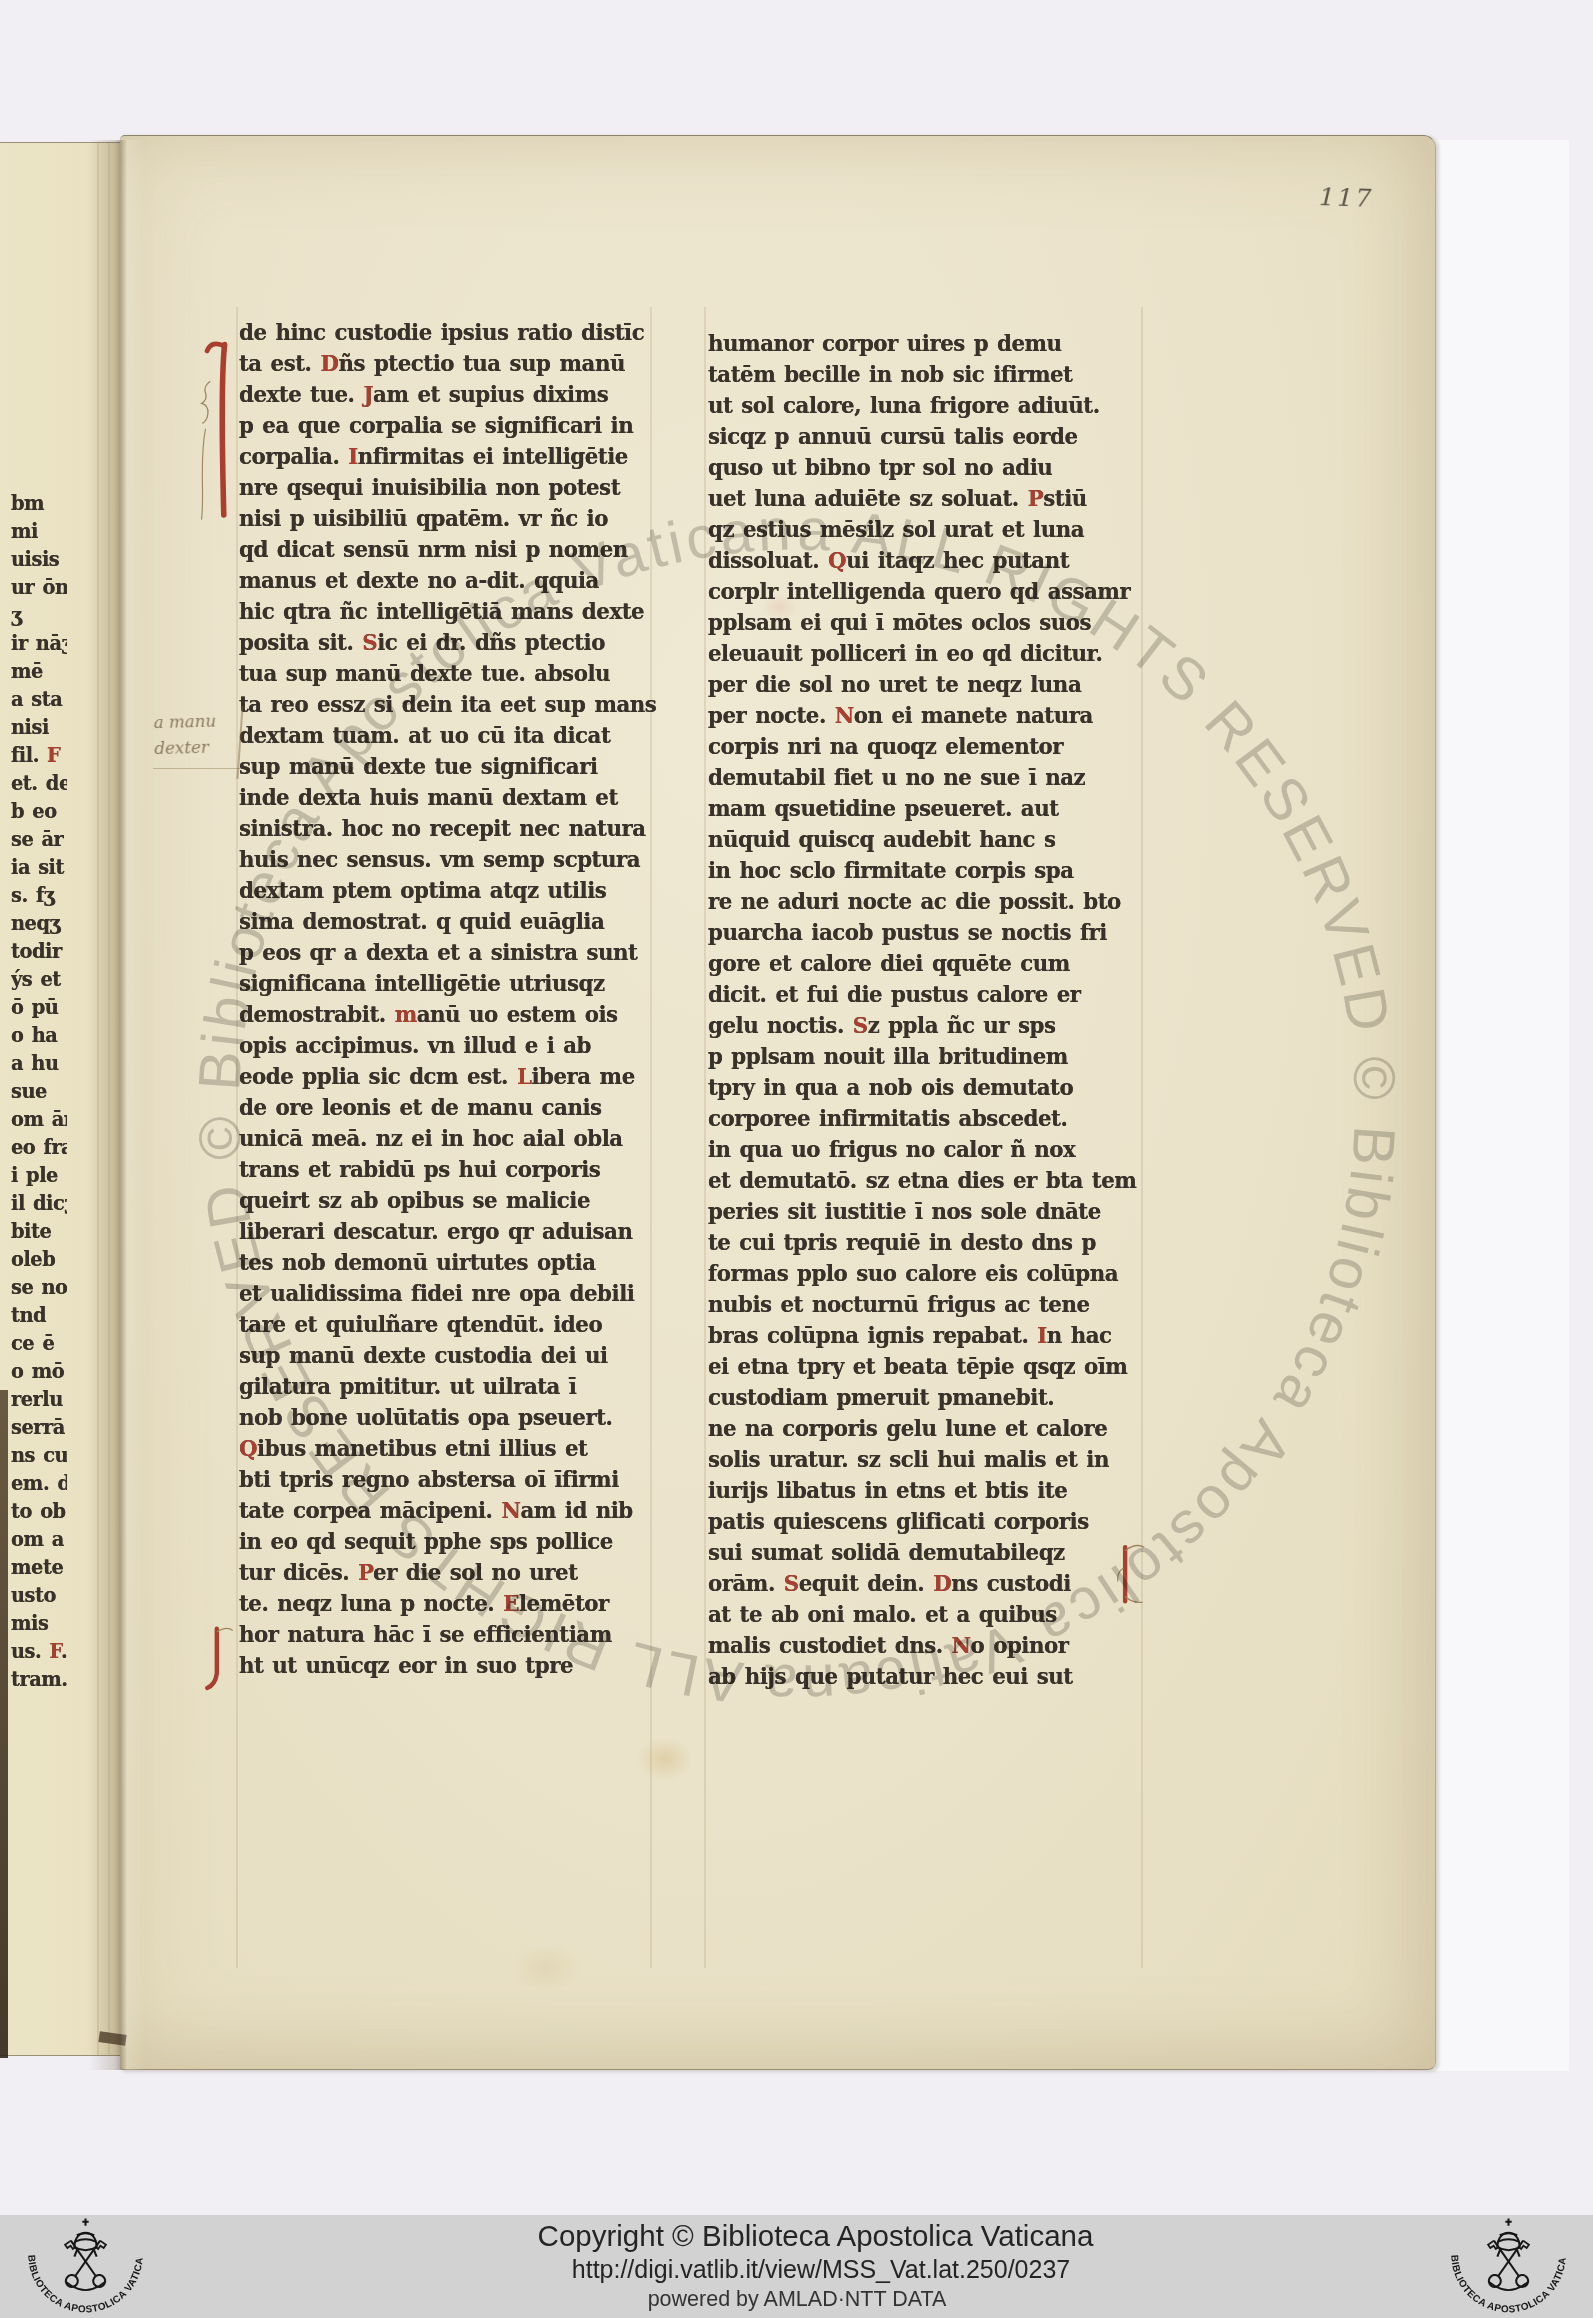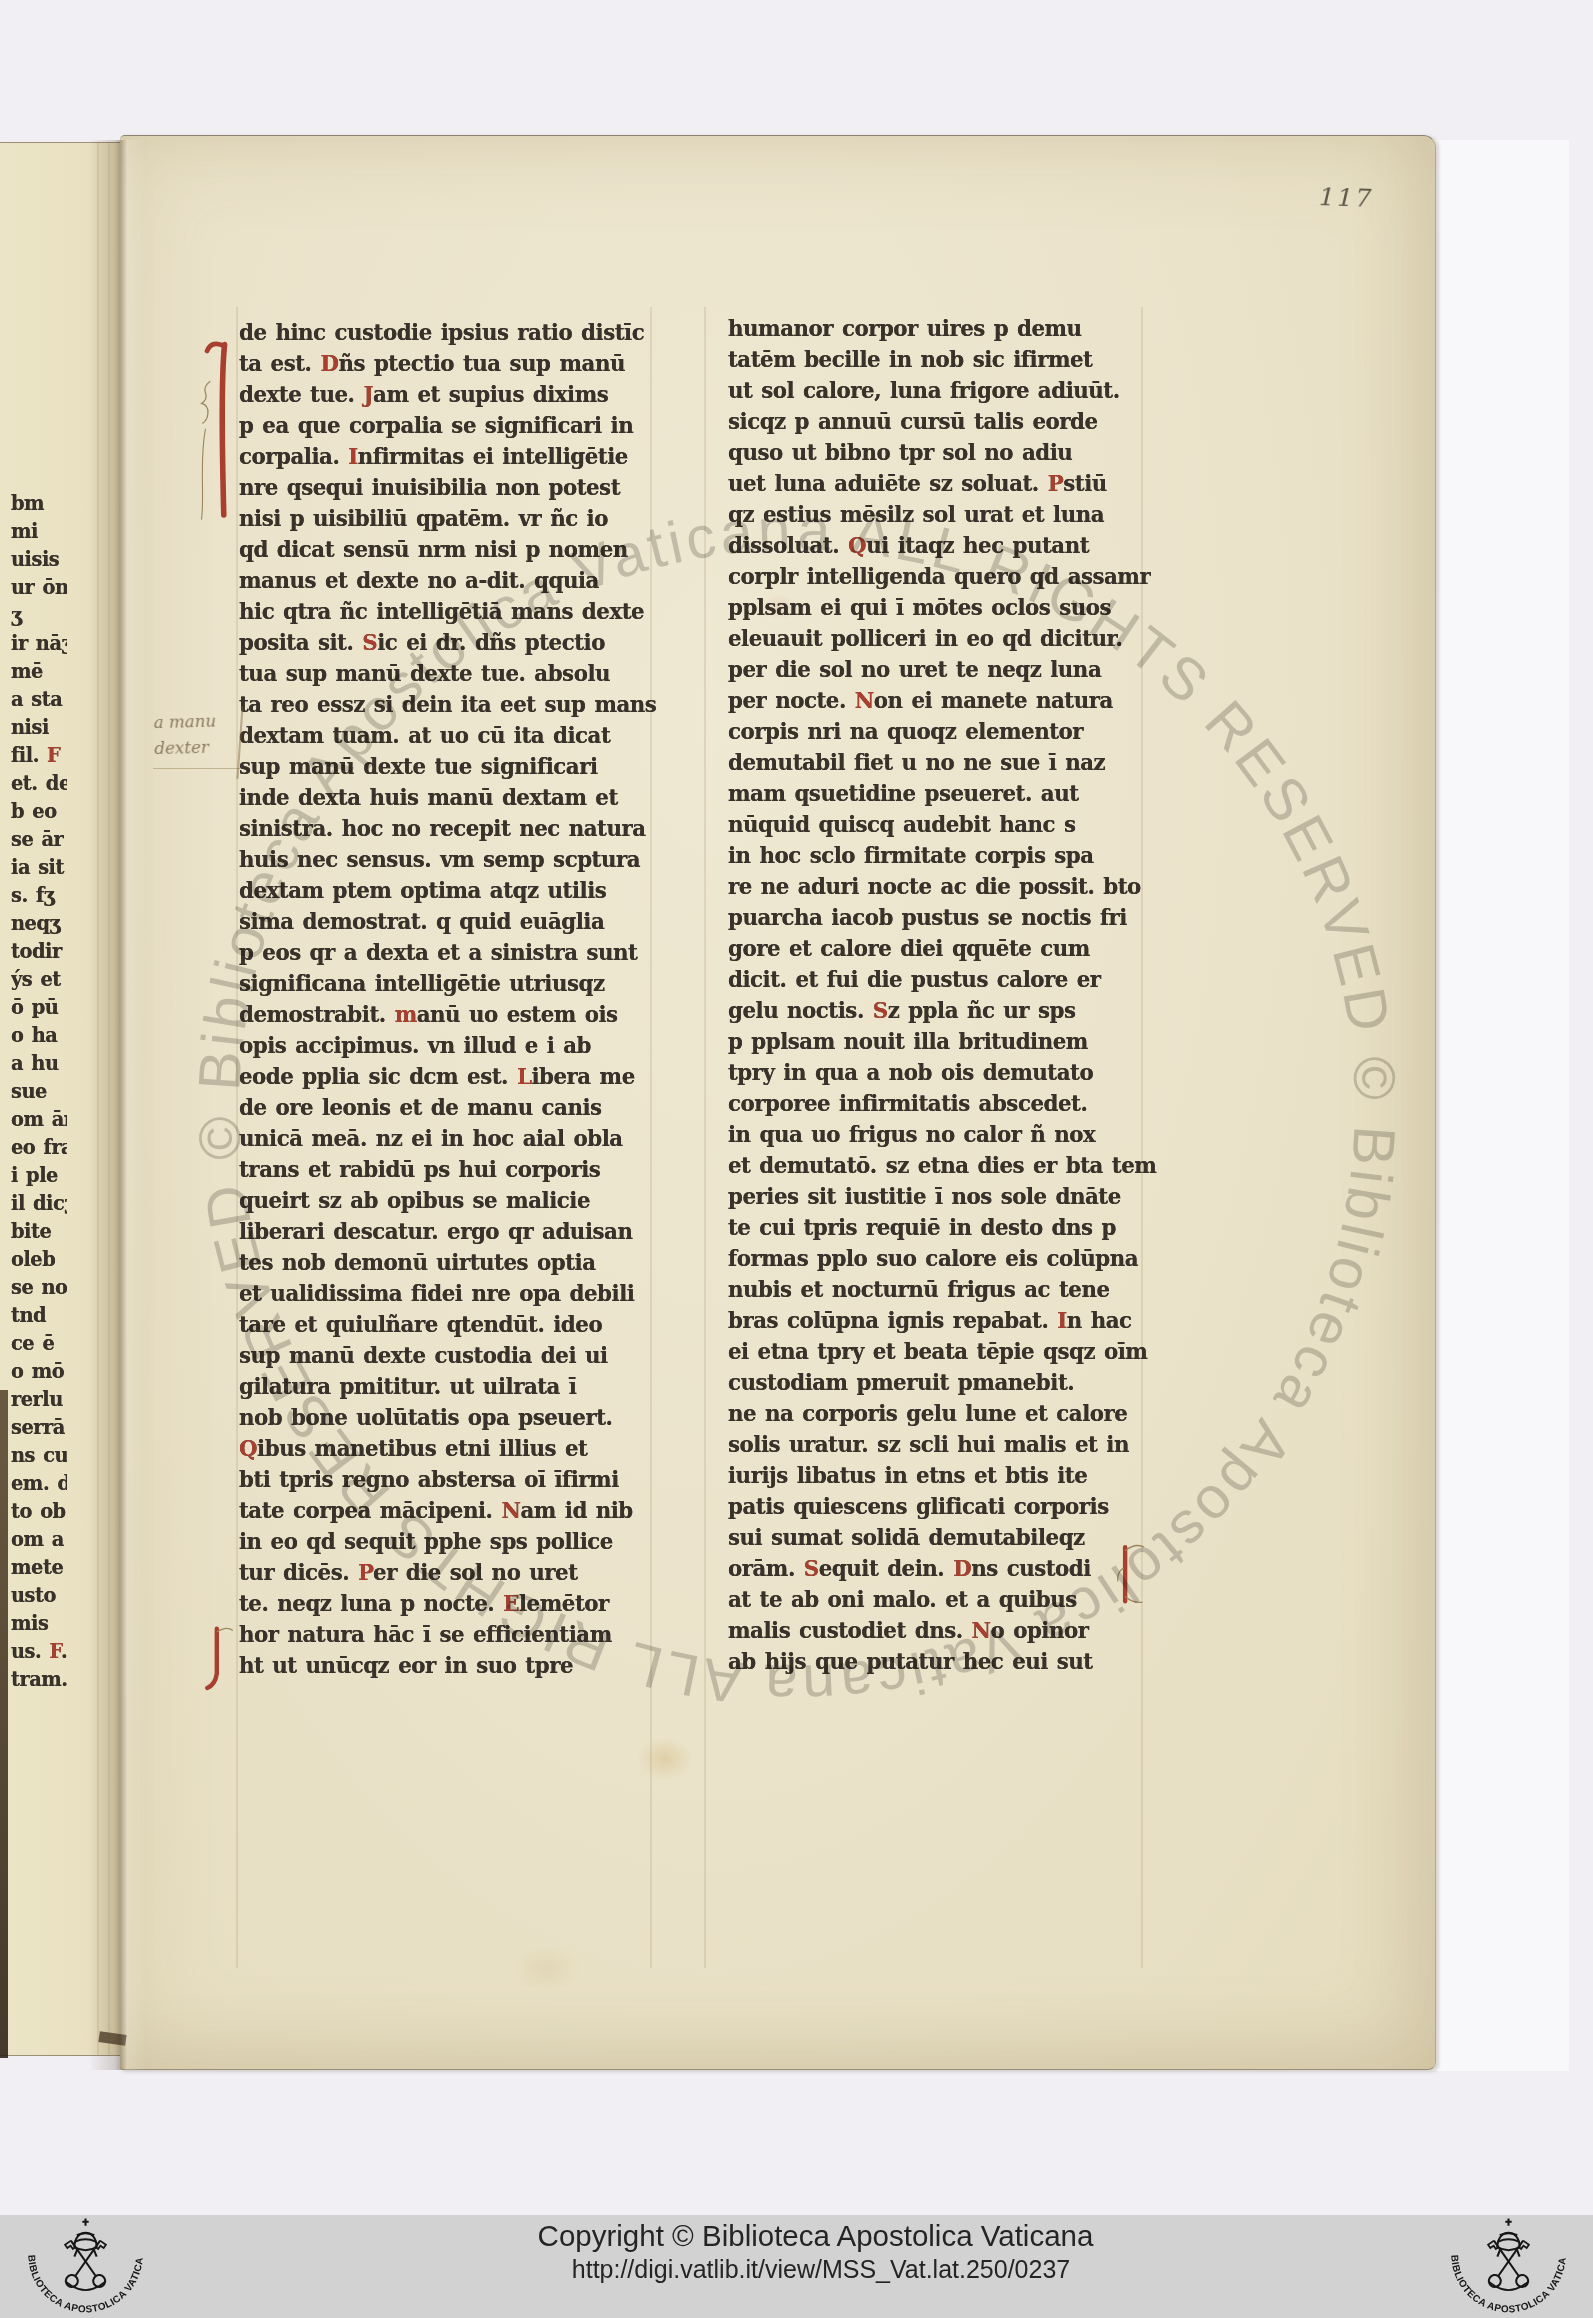--- a/index.html
+++ b/index.html
@@ -170,21 +170,21 @@
         <div class="ms-line"><span>nob bone uolūtatis opa pseuert.</span></div>
         <div class="ms-line"><span></span><span class="rub">Q</span><span>ibus manetibus etni illius et</span></div>
         <div class="ms-line"><span>bti tpris regno abstersa oī īfirmi</span></div>
         <div class="ms-line"><span>tate corpea mācipeni. </span><span class="rub">N</span><span>am id nib</span></div>
         <div class="ms-line"><span>in eo qd sequit pphe sps pollice</span></div>
         <div class="ms-line"><span>tur dicēs. </span><span class="rub">P</span><span>er die sol no uret</span></div>
         <div class="ms-line"><span>te. neqz luna p nocte. </span><span class="rub">E</span><span>lemētor</span></div>
         <div class="ms-line"><span>hor natura hāc ī se efficientiam</span></div>
         <div class="ms-line"><span>ht ut unūcqz eor in suo tpre</span></div>
       </div>
-    <div id="col2" class="ms-col" style="left:708px;top:313px;width:430px;margin-left:20px;">
+    <div id="col2" class="ms-col" style="left:708px;top:328px;width:430px;">
         <div class="ms-line"><span>humanor corpor uires p demu</span></div>
         <div class="ms-line"><span>tatēm becille in nob sic ifirmet</span></div>
         <div class="ms-line"><span>ut sol calore, luna frigore adiuūt.</span></div>
         <div class="ms-line"><span>sicqz p annuū cursū talis eorde</span></div>
         <div class="ms-line"><span>quso ut bibno tpr sol no adiu</span></div>
         <div class="ms-line"><span>uet luna aduiēte sz soluat. </span><span class="rub">P</span><span>stiū</span></div>
         <div class="ms-line"><span>qz estius mēsilz sol urat et luna</span></div>
         <div class="ms-line"><span>dissoluat. </span><span class="rub">Q</span><span>ui itaqz hec putant</span></div>
         <div class="ms-line"><span>corplr intelligenda quero qd assamr</span></div>
         <div class="ms-line"><span>pplsam ei qui ī mōtes oclos suos</span></div>
@@ -295,20 +295,21 @@
             <circle cx="0" cy="30" r="7.5"></circle>
           <path d="M0 -32 h-9 v5 h5 v5 h4" stroke-width="2.2"></path>
         </g>
         <path d="M71 84 Q95 104 119 84" stroke-width="2.2"></path>
       </g>
     </svg>
 
     <div id="footer-center">
       <div id="footer-copyright">Copyright © Biblioteca Apostolica Vaticana</div>
       <div id="footer-url">http://digi.vatlib.it/view/MSS_Vat.lat.250/0237</div>
+      <div id="footer-powered">powered by AMLAD·NTT DATA</div>
     </div>
 
     <svg id="logo-right" class="logo" width="151" height="104" viewBox="0 0 190 130">
       <defs>
           <path id="cap-arc-r" d="M 23 50 A 72 72 0 0 0 167 50"></path>
         </defs>
       <text font-family="Liberation Sans, sans-serif" font-size="12.5" font-weight="700" fill="#161616" letter-spacing=".5">
         <textPath href="#cap-arc-r" textLength="242" lengthAdjust="spacing">BIBLIOTECA APOSTOLICA VATICANA</textPath>
       </text>
       <g stroke="#161616" fill="none" stroke-width="2.6">

